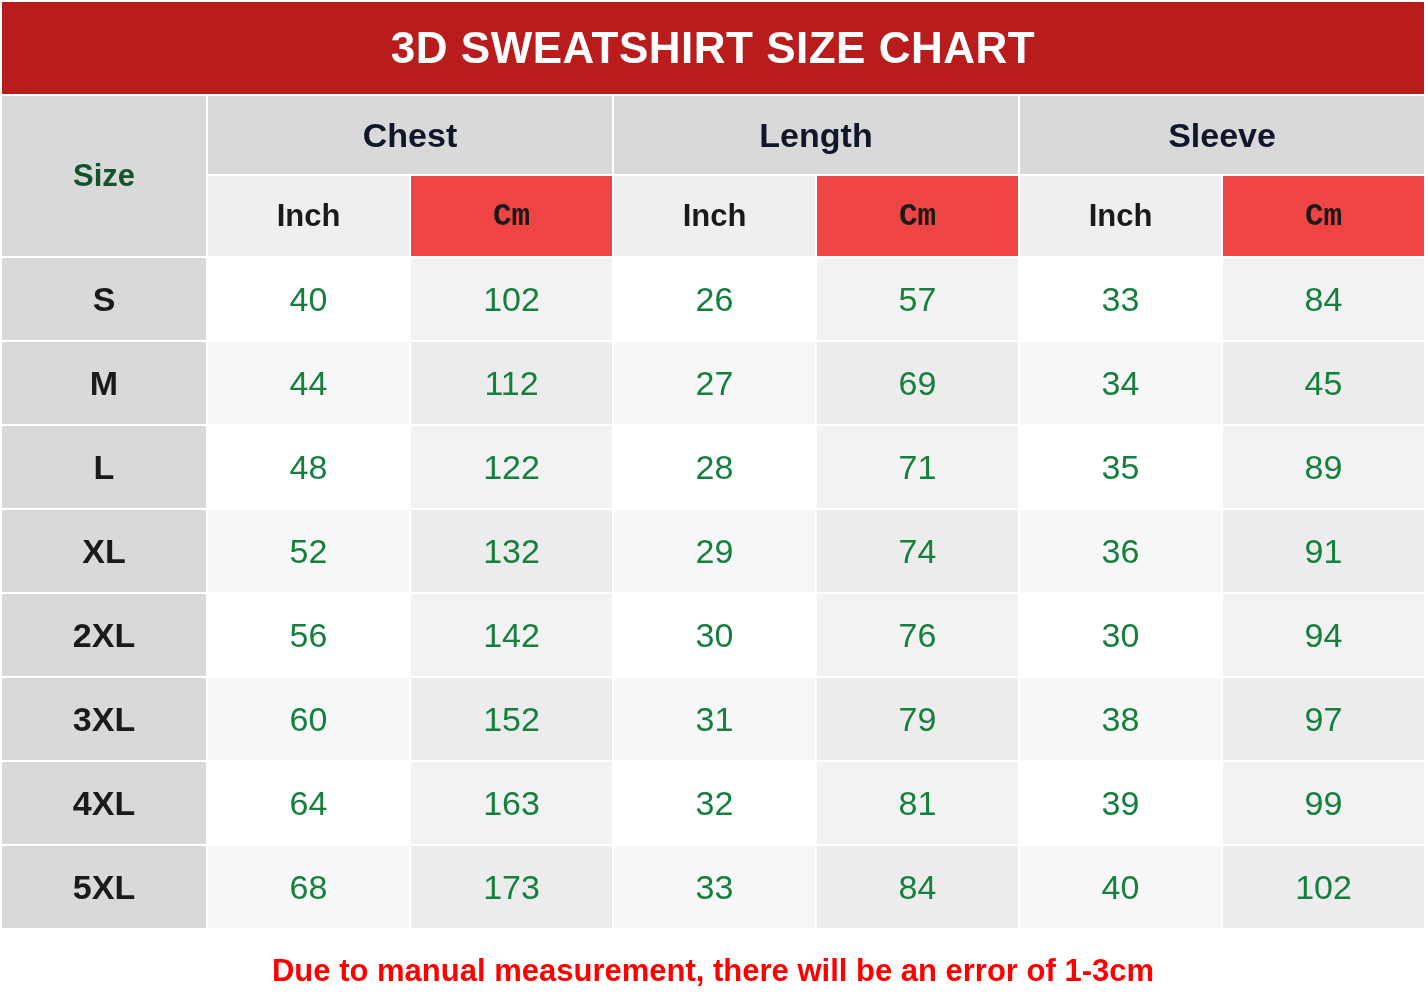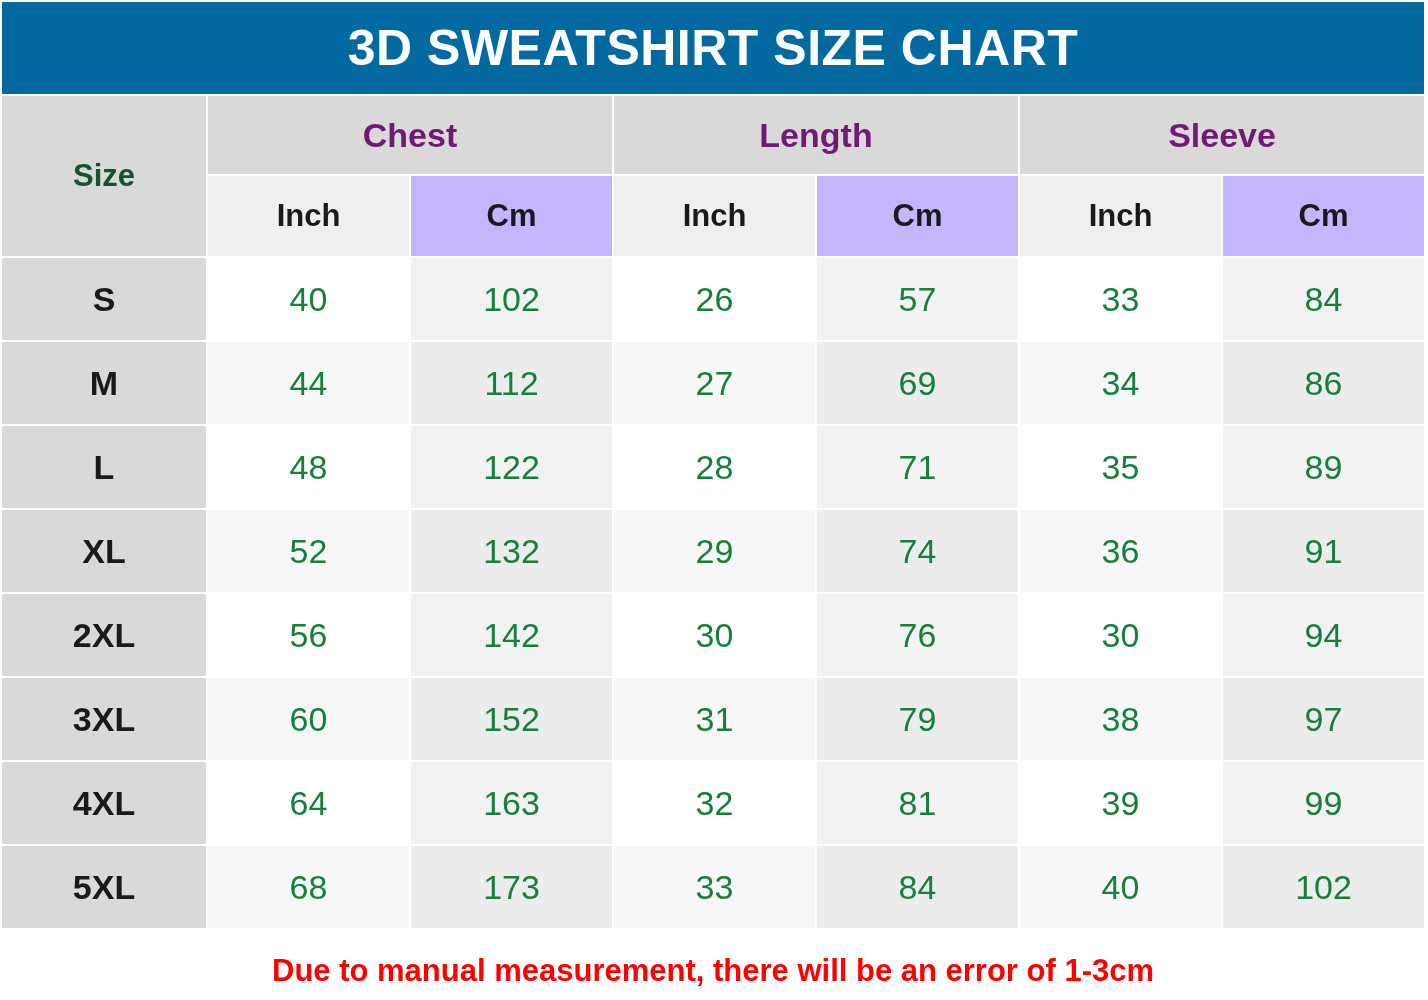--- a/index.html
+++ b/index.html
@@ -25,30 +25,30 @@
     margin: 0 0 0 0;
     table-layout: fixed;
   }
   table.size-chart td, table.size-chart th {
     border: 2px solid #ffffff;
     text-align: center;
     vertical-align: middle;
     padding: 0;
   }
   .title-cell {
-    background: #0369a1;
+    background: #b91c1c;
     color: #ffffff;
-    font-size: 50px;
+    font-size: 44px;
     font-weight: bold;
     height: 92px;
     letter-spacing: 0.5px;
   }
   .grp-head {
     background: #d9d9d9;
-    color: #701a75;
+    color: #0f172a;
     font-size: 34px;
     font-weight: bold;
     height: 78px;
   }
   .size-head {
     background: #d9d9d9;
     color: #14532d;
     font-size: 31px;
     font-weight: bold;
     height: 160px;
@@ -56,21 +56,22 @@
   }
   .unit-head {
     background: #efefef;
     color: #1a1a1a;
     font-size: 31px;
     font-weight: bold;
     height: 80px;
     margin-left: 20px;
   }
   .unit-head.alt {
-    background: #c4b5fd;
+    background: #ef4444;
+    font-family: Liberation Mono, monospace;
   }
   .row-label {
     background: #d9d9d9;
     color: #1a1a1a;
     font-size: 34px;
     font-weight: bold;
     height: 82px;
   }
   td.val {
     background: #ffffff;
@@ -140,21 +141,21 @@
         <td class="val shade">84</td>
       </tr>
 
       <tr class="striped">
         <td class="row-label">M</td>
         <td class="val">44</td>
         <td class="val shade">112</td>
         <td class="val">27</td>
         <td class="val shade">69</td>
         <td class="val">34</td>
-        <td class="val shade">86</td>
+        <td class="val shade">45</td>
       </tr>
 
       <tr>
         <td class="row-label">L</td>
         <td class="val">48</td>
         <td class="val shade">122</td>
         <td class="val">28</td>
         <td class="val shade">71</td>
         <td class="val">35</td>
         <td class="val shade">89</td>

